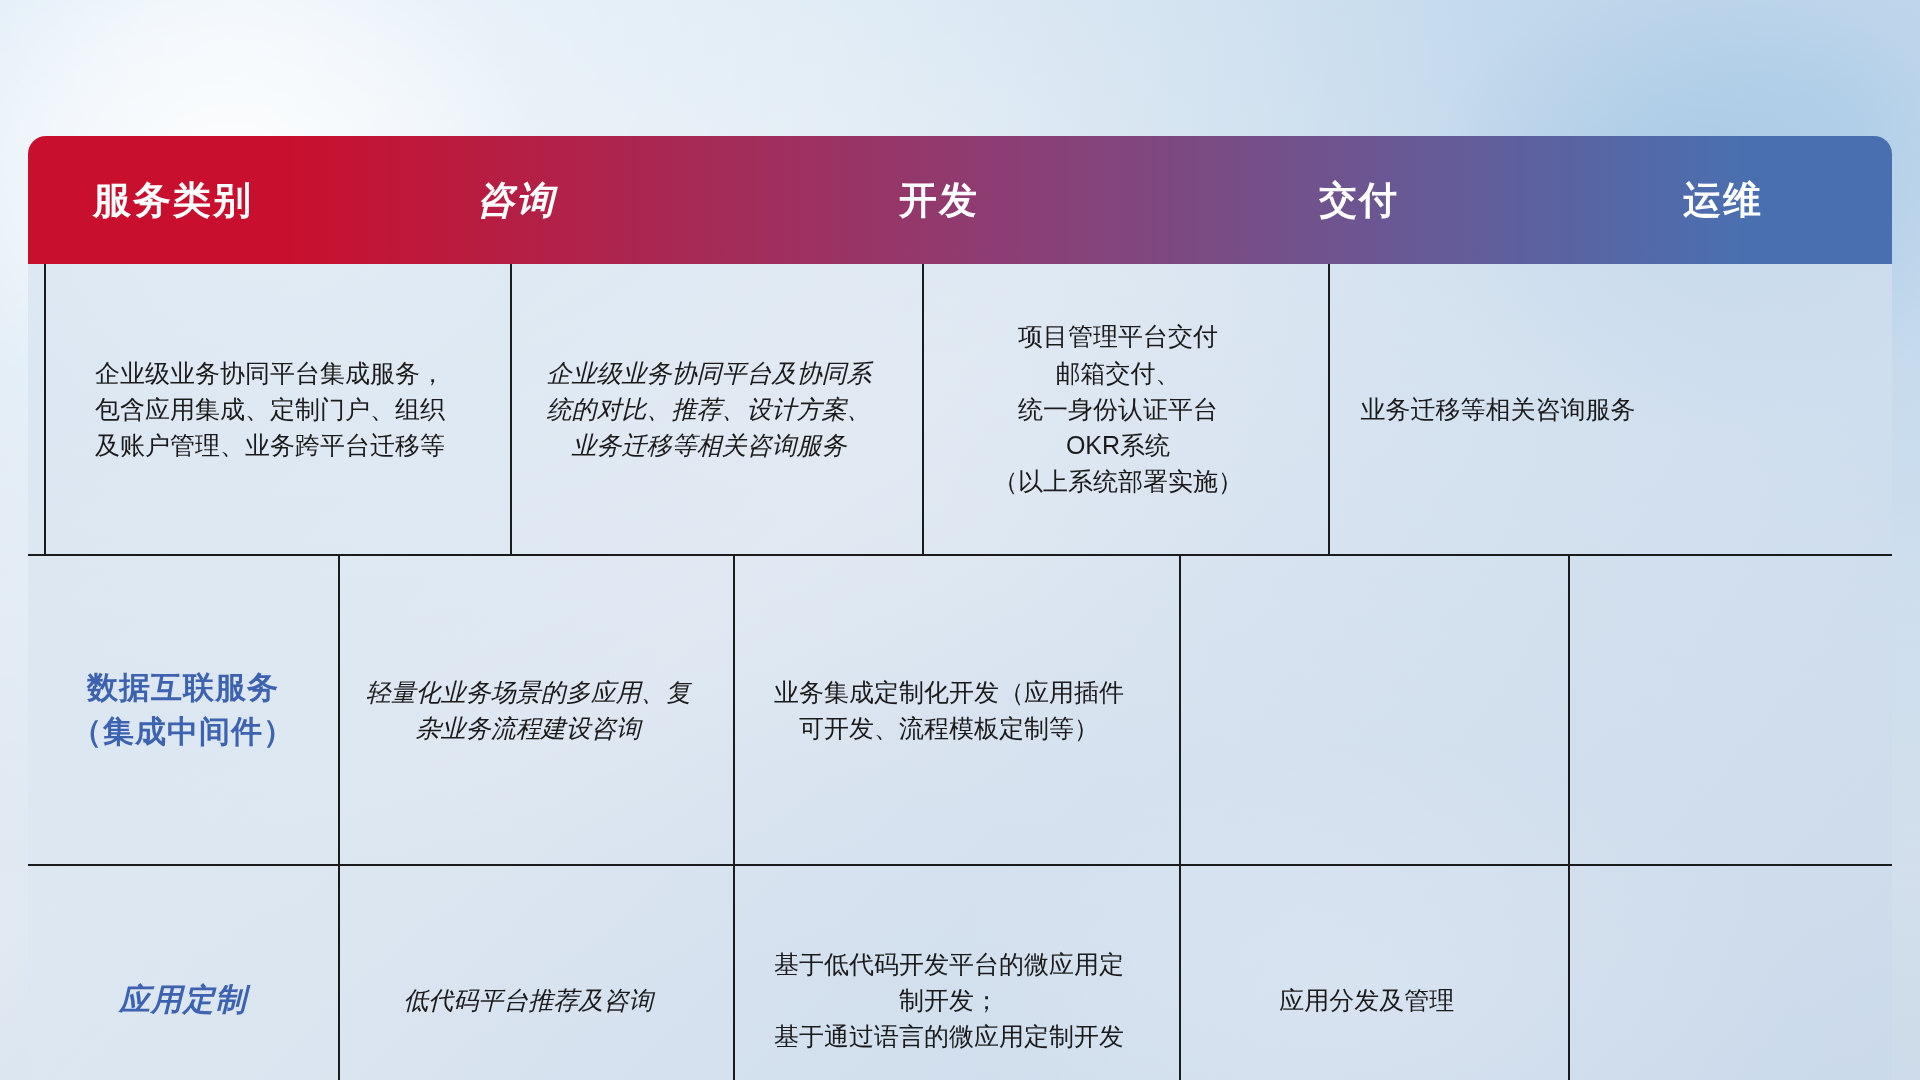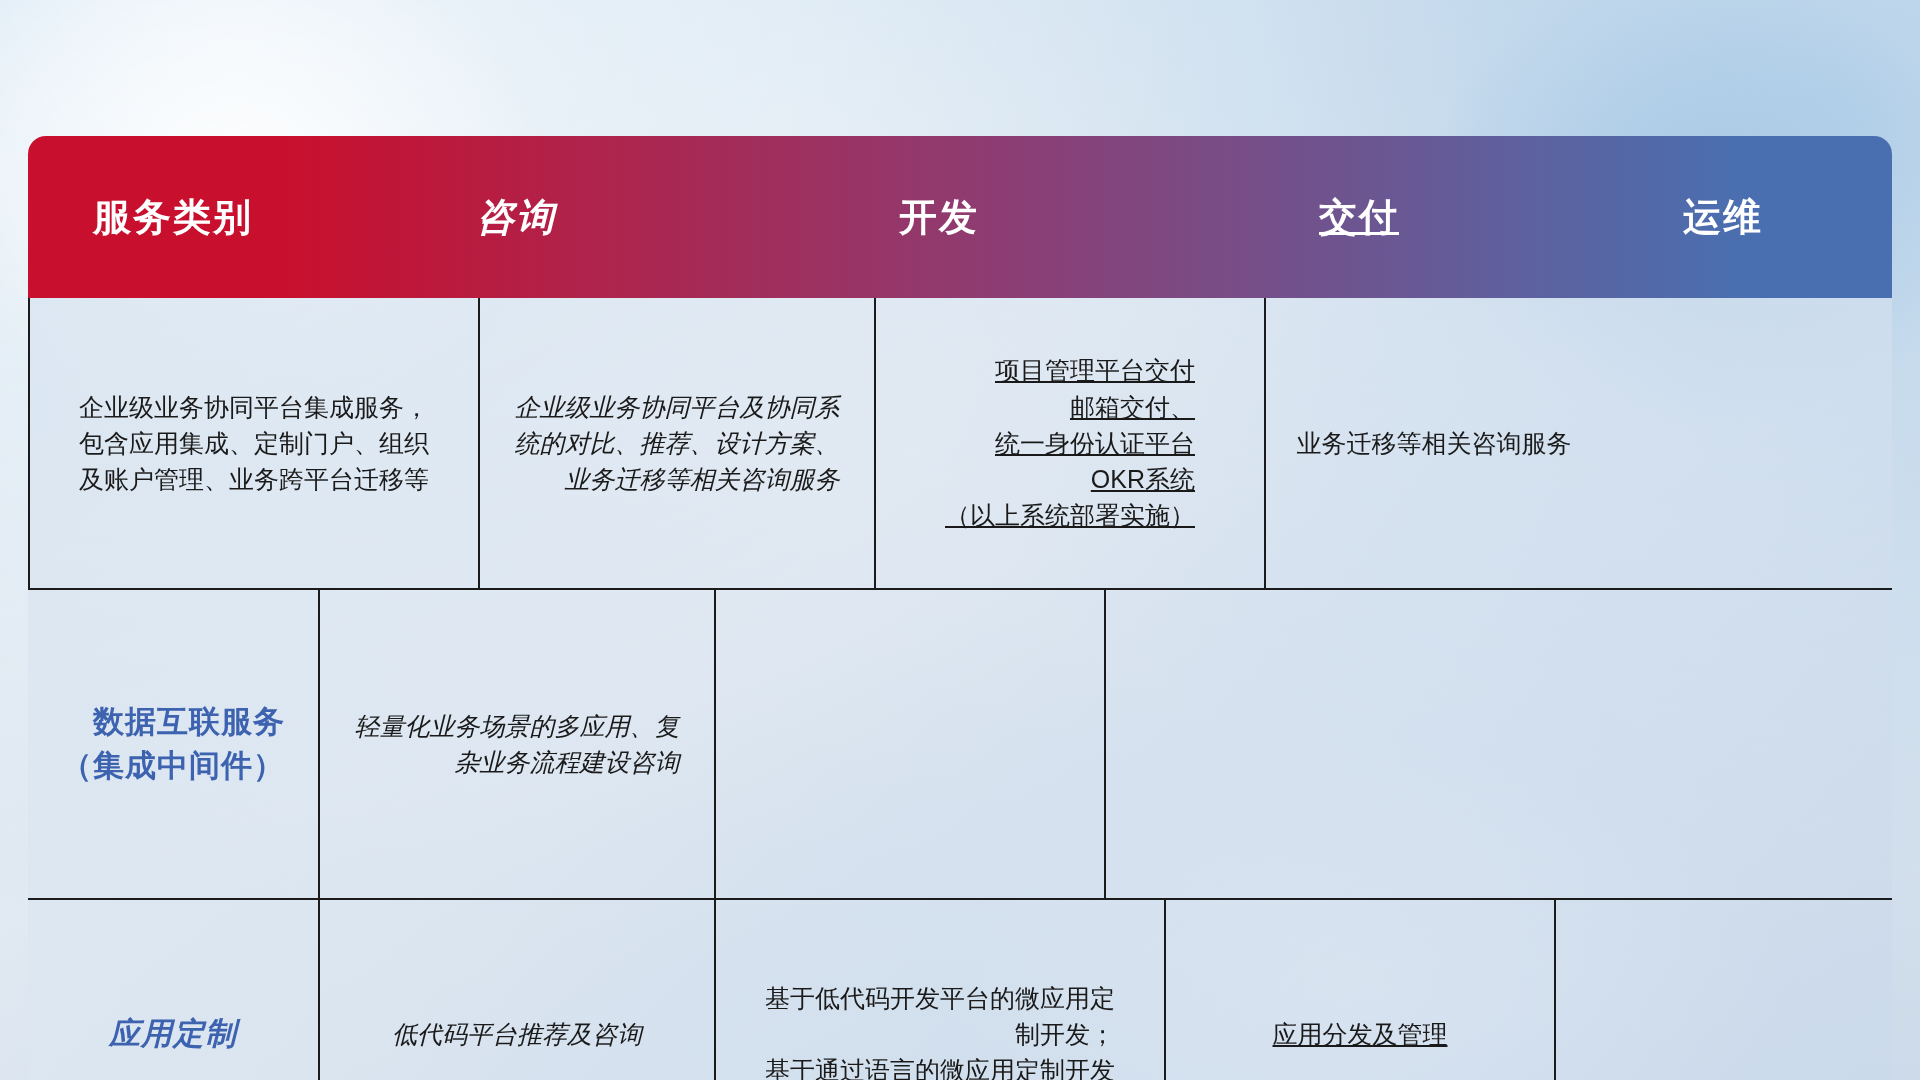--- a/index.html
+++ b/index.html
@@ -29,21 +29,21 @@
     pointer-events:none;
   }
 
   .table-card {
     position:absolute;
     left:28px; top:136px; width:1864px; height:818px;
   }
 
   .hdr {
     display:flex; align-items:center;
-    height:162px;
+    height:128px;
     border-radius:18px 18px 0 0;
     overflow:hidden;
   }
   .hdr-cell {
     color:#ffffff;
     font-size:38px;
     font-weight:bold;
     text-align:center;
     letter-spacing:2px;
     white-space:nowrap;
@@ -55,37 +55,38 @@
 
   .row { display:flex; }
   .row + .row { border-top:2px solid #1b1b1b; }
 
   .cell {
     display:flex; align-items:center; justify-content:center;
     padding:14px 18px;
     font-size:25px;
     color:#1a1a1a;
     line-height:1.45;
-    text-align:right;
+    text-align:center;
     white-space:pre-line;
+    margin-left:16px;
   }
   .cell.divided { border-left:2px solid #1b1b1b; }
   .cell.cat {
     color:#3d63b0;
     font-weight:bold;
     font-size:31px;
     letter-spacing:1px;
     line-height:1.42;
   }
 
   
   .c0 { width:290px; }
   .c1 { width:396px;font-style:italic; }
   .c2 { width:450px; }
-  .c3 { width:390px;text-decoration:underline; }
+  .c3 { width:390px; }
   .c4 { width:338px; }
 
   .r0 { height:290px; }
   .r1 { height:310px; }
   .r2 { height:270px; }
 </style>
 </head>
 <body>
 
 <div class="glow-left"></div>
@@ -117,20 +118,22 @@
 OKR系统
 （以上系统部署实施）</div>
       <div class="cell divided c4">业务迁移等相关咨询服务</div>
     </div>
 
     <div class="row r1">
       <div class="cell cat c0" style="color: rgb(61, 99, 176);">数据互联服务
 （集成中间件）</div>
       <div class="cell divided c1">轻量化业务场景的多应用、复
 杂业务流程建设咨询</div>
+      <div class="cell divided c2">业务集成定制化开发（应用插件
+可开发、流程模板定制等）</div>
       <div class="cell divided c3"></div>
       <div class="cell divided c4"></div>
     </div>
 
     <div class="row r2">
       <div class="cell cat c0" style="color: rgb(61, 99, 176); font-style: italic;">应用定制</div>
       <div class="cell divided c1">低代码平台推荐及咨询</div>
       <div class="cell divided c2">基于低代码开发平台的微应用定
 制开发；
 基于通过语言的微应用定制开发</div>

